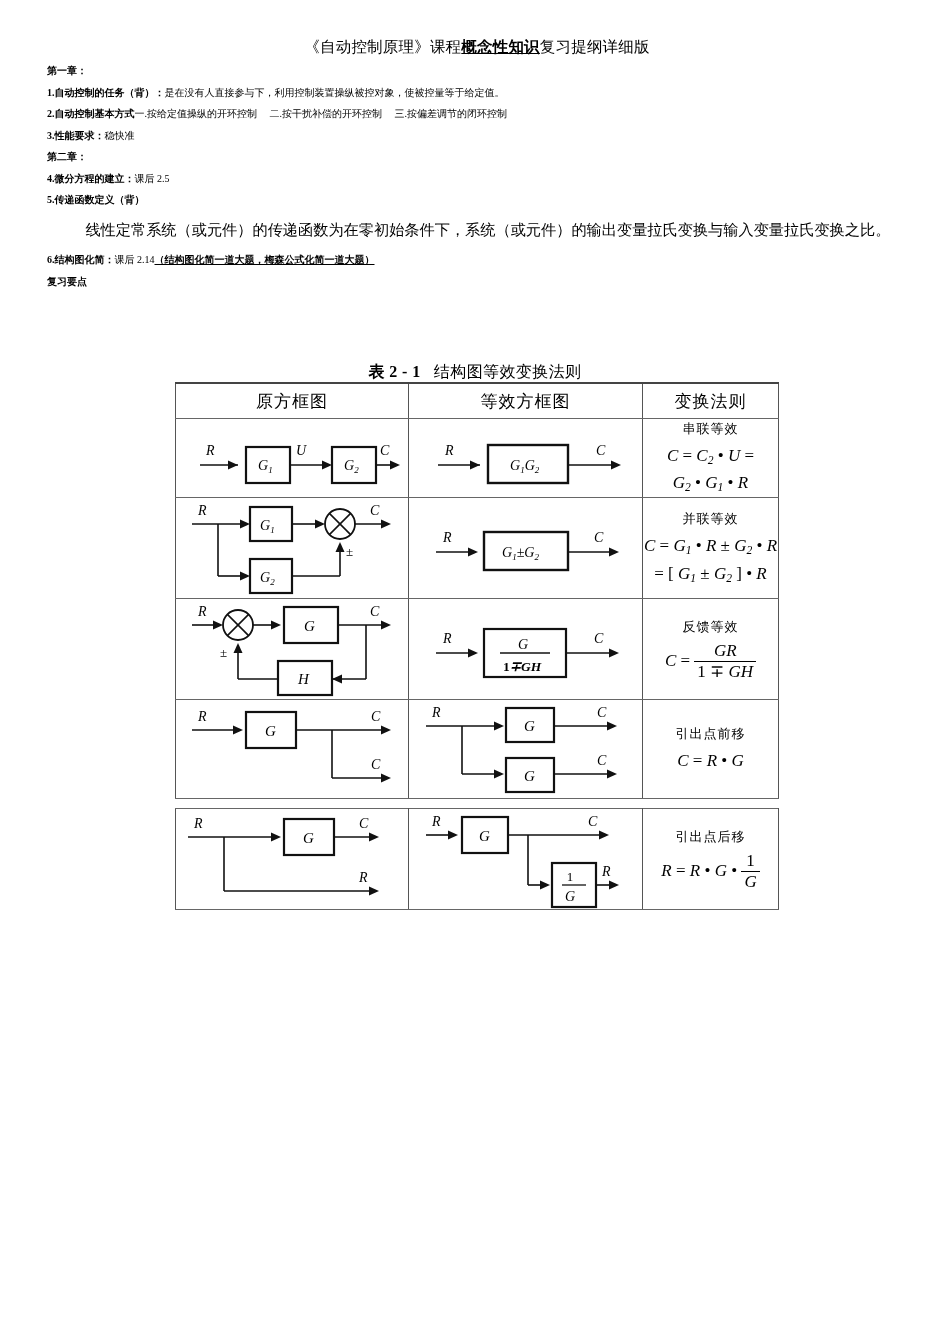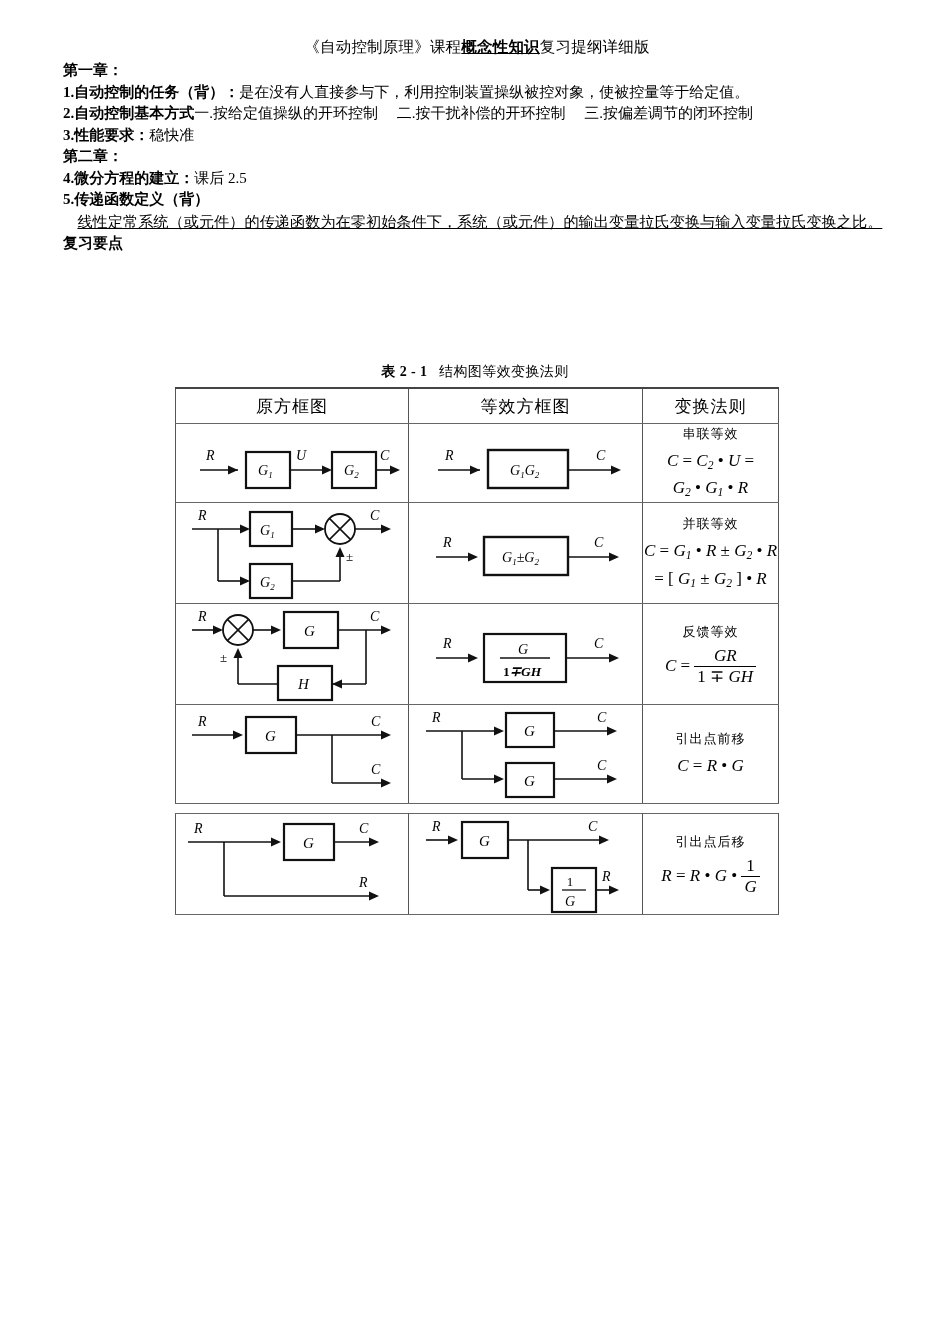--- a/index.html
+++ b/index.html
@@ -12,34 +12,34 @@
   }
   .page{position:relative;width:950px;height:1105px;overflow:hidden;}
 
   
   .textblock{position:absolute;left:47px;top:36px;width:860px;}
   .doc-title{
     text-align:center;font-size:15.5px;line-height:22px;letter-spacing:.2px;
     margin-bottom:2px;
   }
   .doc-title .b-u{font-weight:bold;text-decoration:underline;}
-  .line{font-size:15px;line-height:21.5px;white-space:normal;margin-left:16px;}
+  .line{font-size:10px;line-height:21.5px;white-space:normal;}
   .bold{font-weight:bold;}
   .u{text-decoration:underline;}
   .para{
     font-size:15.2px;line-height:22.5px;text-align:justify;
-    text-indent:2em;margin:0;text-decoration:underline;
+    text-indent:2em;margin:8px;
   }
   .para.cont{text-indent:2em;}
   .lat{font-family:"Liberation Serif",serif;}
 
   
   .tbl-wrap{position:absolute;left:175px;top:362px;width:600px;}
   .tbl-caption{
-    text-align:center;font-size:14px;line-height:20px;margin-bottom:5px;
+    text-align:center;font-size:16px;line-height:20px;
     letter-spacing:.4px;
   }
   .tbl-caption .cap-num{font-weight:bold;}
   table.eqv{
     border-collapse:collapse;width:600px;table-layout:fixed;
     font-size:13.5px;
   }
   table.eqv td,table.eqv th{
     border-left:1px solid #555;border-right:1px solid #555;
     padding:0;vertical-align:middle;
@@ -107,20 +107,23 @@
     <div class="line">
       <span class="bold">4.</span><span class="bold">微分方程的建立</span><span class="bold">：</span><span class="lat">课后 2.5</span>
     </div>
 
     <div class="line">
       <span class="bold">5.</span><span class="bold">传递函数定义（背）</span>
     </div>
 
     <p class="para">线性定常系统（或元件）的传递函数为在零初始条件下，系统（或元件）的输出变量拉氏变换与输入变量拉氏变换之比。</p>
 
+    <div class="line">
+      <span class="bold">6.</span><span class="bold">结构图化简</span><span class="bold">：</span><span class="lat">课后 2.14</span><span class="bold u">（结构图化简一道大题，梅森公式化简一道大题）</span>
+    </div>
 
     <div class="line bold">复习要点</div>
   </div>
 
   <div class="tbl-wrap">
     <div class="tbl-caption">
       <span class="cap-num">表 2 - 1</span>&nbsp;&nbsp;&nbsp;<span>结构图等效变换法则</span>
     </div>
 
     <table class="eqv">

